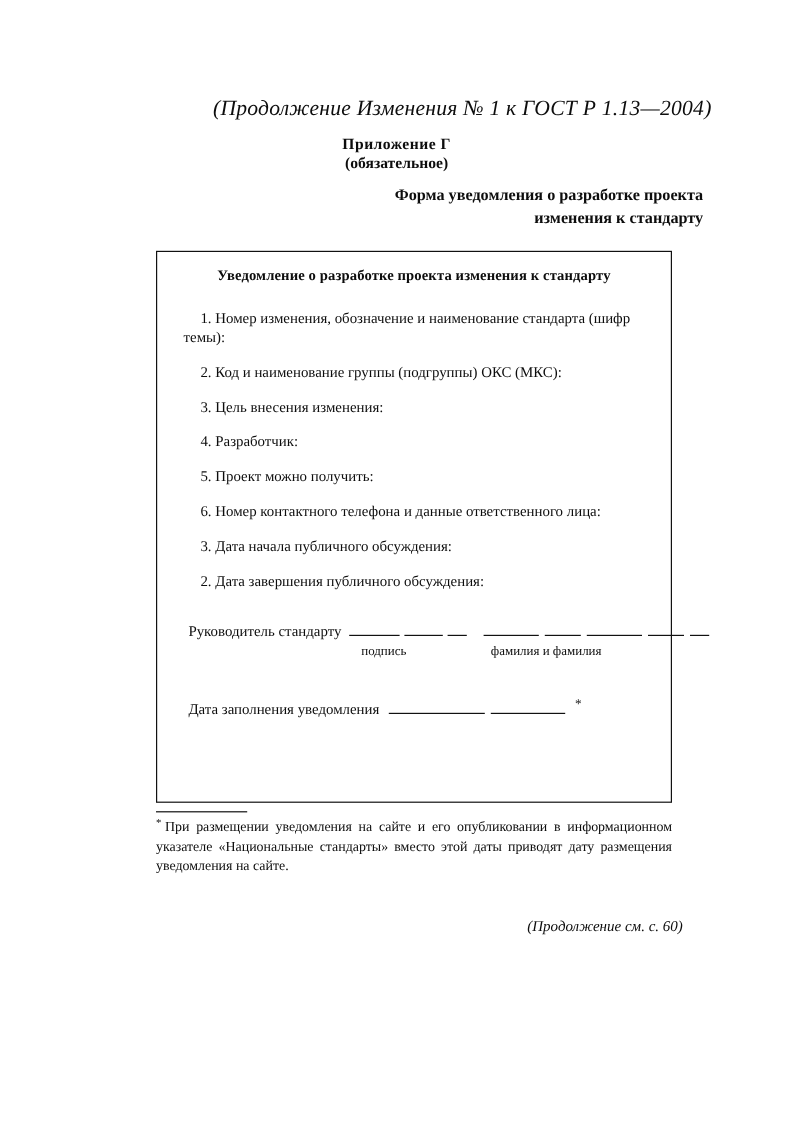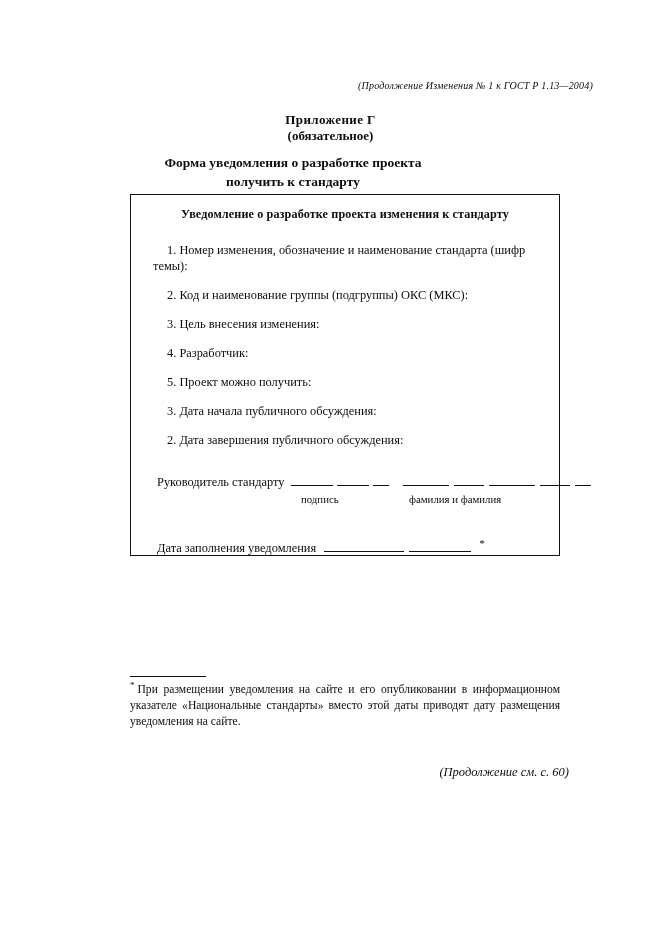--- a/index.html
+++ b/index.html
@@ -22,21 +22,21 @@
     box-sizing: border-box;
     padding: 0;
   }
 
   
   .header-note {
     position: absolute;
     top: 80px;
     right: 68px;
     font-style: italic;
-    font-size: 10px;
+    font-size: 18px;
     letter-spacing: 0.2px;
     white-space: nowrap;
   }
 
   
   .appendix-block {
     position: absolute;
     top: 112px;
     left: 0;
     width: 661px;
@@ -52,33 +52,33 @@
     font-weight: bold;
     font-size: 13px;
     line-height: 16px;
   }
 
   .form-heading {
     position: absolute;
     top: 153px;
     left: 0;
     width: 586px;
-    text-align: center;
+    text-align: right;
     font-weight: bold;
     font-size: 13.5px;
     line-height: 19px;
   }
 
   
   .form-box {
     position: absolute;
-    top: 194px;
+    top: 209px;
     left: 130px;
     width: 430px;
-    height: 362px;
+    height: 460px;
     border: 1.2px solid #111;
     box-sizing: border-box;
   }
   .form-box-title {
     margin-top: 12px;
     text-align: center;
     font-weight: bold;
     font-size: 12.2px;
     letter-spacing: 0.1px;
     padding: 0 8px;
@@ -181,32 +181,33 @@
 
   <div class="header-note">(Продолжение Изменения № 1 к ГОСТ Р 1.13—2004)</div>
 
   <div class="appendix-block">
     <div class="appendix-title">Приложение Г</div>
     <div class="appendix-sub">(обязательное)</div>
   </div>
 
   <div class="form-heading">
     <div>Форма уведомления о разработке проекта</div>
-    <div>получить к стандарту</div>
+    <div>изменения к стандарту</div>
   </div>
 
   <div class="form-box">
     <div class="form-box-title">Уведомление о разработке проекта изменения к стандарту</div>
 
     <div class="items">
       <div class="item wrap">1. Номер изменения, обозначение и наименование стандарта (шифр темы):</div>
       <div class="item">2. Код и наименование группы (подгруппы) ОКС (МКС):</div>
       <div class="item">3. Цель внесения изменения:</div>
       <div class="item">4. Разработчик:</div>
       <div class="item">5. Проект можно получить:</div>
+      <div class="item">6. Номер контактного телефона и данные ответственного лица:</div>
       <div class="item">3. Дата начала публичного обсуждения:</div>
       <div class="item">2. Дата завершения публичного обсуждения:</div>
     </div>
 
     <div class="signature-row">
       <span>Руководитель стандарту</span><span class="sig-line sig-a"></span><span class="sig-line sig-b"></span><span class="sig-line sig-c"></span><span class="sig-line sig-d"></span><span class="sig-line sig-e"></span><span class="sig-line sig-f"></span><span class="sig-line sig-g"></span><span class="sig-line sig-h"></span>
     </div>
 
     <div class="sig-labels">
       <span class="sig-label-1">подпись</span>

